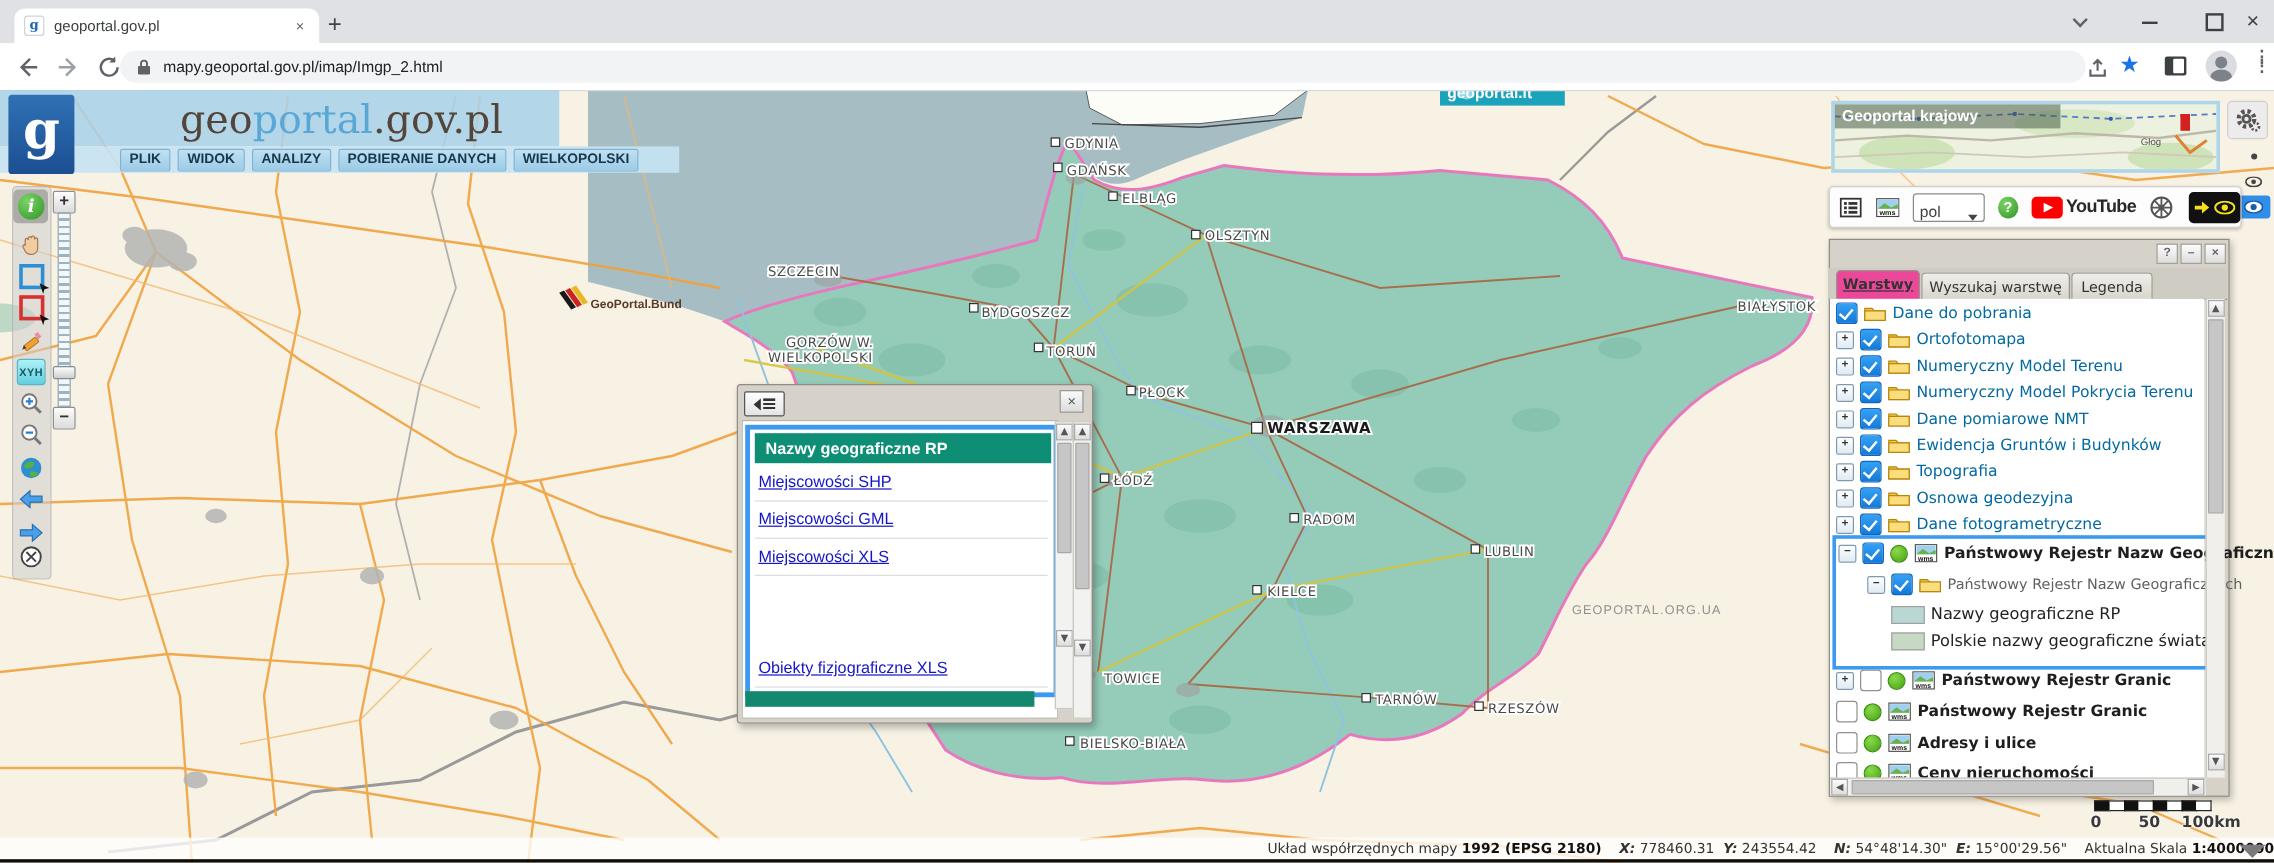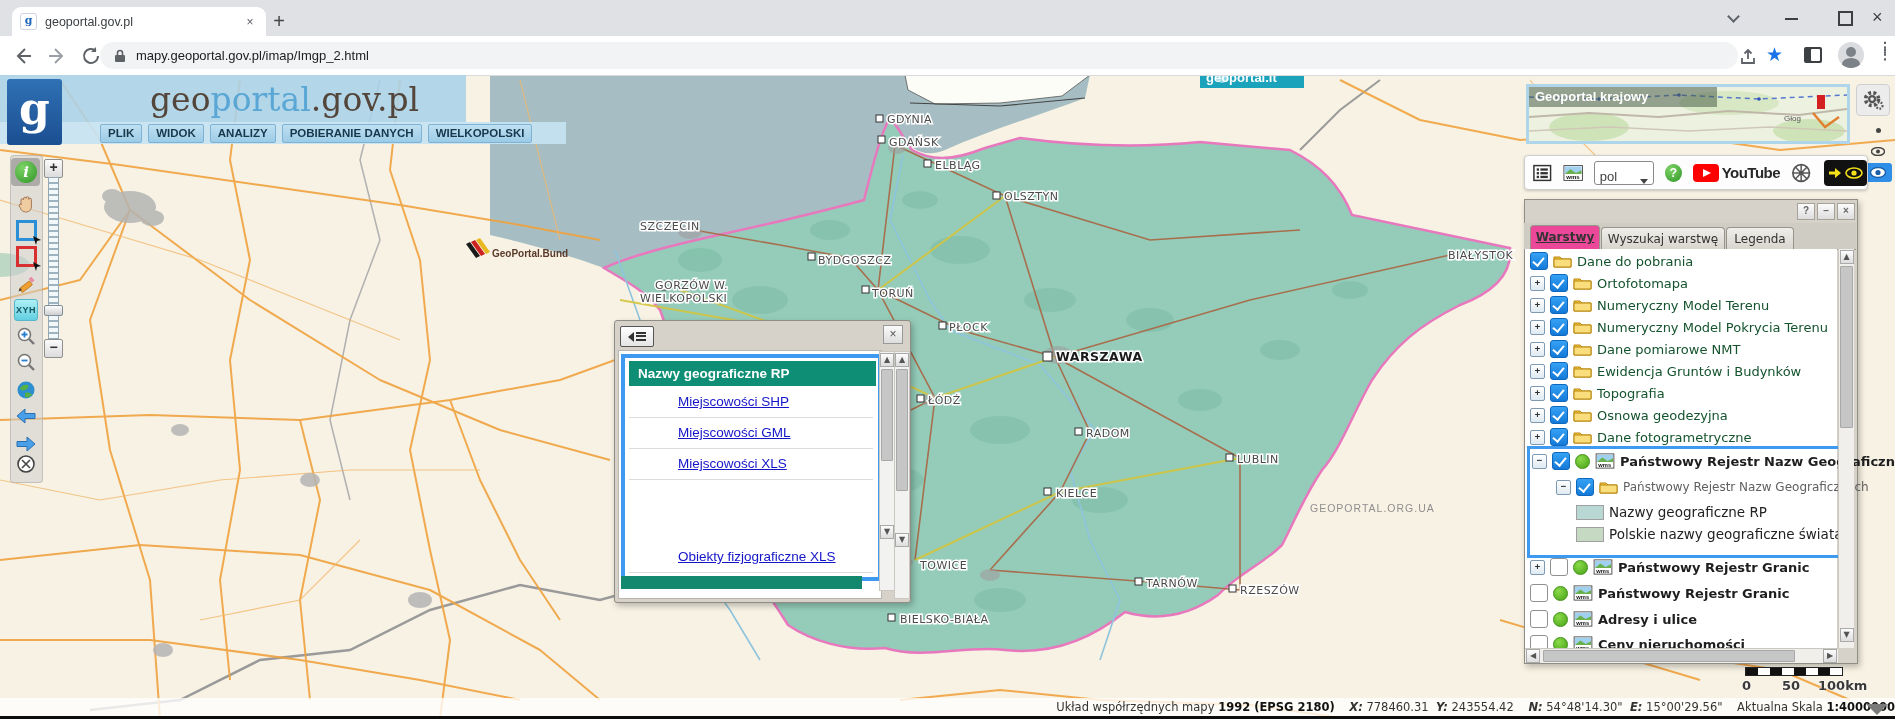--- a/index.html
+++ b/index.html
@@ -59,21 +59,21 @@
            display:flex;align-items:center;justify-content:center;gap:2px;}
   .pp-back .tri{width:0;height:0;border-top:5px solid transparent;border-bottom:5px solid transparent;border-right:6px solid #333;}
   .pp-back .bars{width:10px;height:9px;background:repeating-linear-gradient(to bottom,#333 0 2px,transparent 2px 3.5px);}
   .pp-close{left:883px;top:325px;width:18px;height:17px;background:linear-gradient(#fafafa,#ddd);border:1px solid #999;
             font:12px/16px "Liberation Sans",sans-serif;text-align:center;color:#555;}
   .pp-content{left:618px;top:350px;width:262px;height:247px;background:#fff;border:1px solid #b9b6ae;}
   .bluebox{left:621px;top:354px;width:253px;height:219px;border:4px solid #3d9af0;background:#fff;}
   .gr-head{left:629px;top:361px;width:238px;height:25px;background:#0e8e75;color:#fff;
            font:bold 13.5px/25px "Liberation Sans",sans-serif;padding-left:9px;}
   .plink{left:629px;width:244px;height:31px;border-bottom:1px solid #dcdcdc;display:flex;align-items:center;}
-  .plink a{font:13.5px "Liberation Sans",sans-serif;color:#1515c8;text-decoration:underline;padding-left:3px;margin-left:46px;}
+  .plink a{font:13.5px "Liberation Sans",sans-serif;color:#1515c8;text-decoration:underline;padding-left:3px;}
   .nextbar{left:621px;top:576px;width:241px;height:13px;background:#13886f;}
   .psb{width:14px;background:#f2f2f0;border:1px solid #c9c7c0;}
   .sb-arr{font:8px/12px "DejaVu Sans",sans-serif;color:#555;text-align:center;width:12px;height:12px;background:linear-gradient(#fcfcfc,#ddd);border:1px solid #aaa;}
   .sb-thumb{background:#c6c6c6;border:1px solid #a8a8a8;border-radius:1px;}
   
   .minimap{left:1526px;top:84px;width:318px;height:54px;border:3px solid #aed5ea;background:#eef2e2;overflow:hidden;}
   .mm-label{left:1529px;top:87px;width:182px;height:20px;background:rgba(75,95,75,.55);color:#fff;
             font:bold 13px/20px "Liberation Sans",sans-serif;padding-left:6px;}
   .gearbtn{left:1856px;top:84px;width:32px;height:30px;background:#ececec;border:1px solid #cfcfcf;border-radius:4px;display:flex;align-items:center;justify-content:center;}
   .stackbtn{left:1864px;width:28px;height:19px;border-radius:3px;display:flex;align-items:center;justify-content:center;}
@@ -94,21 +94,21 @@
   .p-head{left:1524px;top:199px;width:332px;height:24px;background:linear-gradient(#f4f3f1,#d9d6cf);border-bottom:1px solid #b3b0a8;
           font:bold 13px/24px "DejaVu Sans",sans-serif;color:#333;padding-left:8px;box-sizing:border-box;}
   .p-btn{top:203px;width:16px;height:15px;background:linear-gradient(#fcfcfc,#ddd);border:1px solid #a5a29a;
          font:bold 10px/14px "Liberation Sans",sans-serif;text-align:center;color:#666;}
   .tabsrow{left:1524px;top:223px;width:332px;height:26px;background:#cfccc4;border-bottom:1px solid #9a978f;}
   .ptab{top:227px;height:22px;border:1px solid #97948c;border-bottom:none;border-radius:4px 4px 0 0;
         font:12px/22px "DejaVu Sans",sans-serif;color:#333;text-align:center;background:linear-gradient(#efeeea,#d7d4cc);}
   .ptab.active{background:#ec4899;font-weight:bold;height:24px;top:225px;text-decoration:underline;}
   .treebg{left:1525px;top:249px;width:312px;height:399px;background:#fff;overflow:hidden;}
   .trow{position:absolute;display:flex;align-items:center;gap:5px;height:18px;}
-  .tlabel{font:13px "DejaVu Sans",sans-serif;color:#14532d;white-space:nowrap;}
+  .tlabel{font:13px "DejaVu Sans",sans-serif;color:#0369a1;white-space:nowrap;}
   .tlabel.b{font-weight:bold;color:#1e1e1e;}
   .tlabel.gray{color:#606060;font-size:12px;}
   .exp{width:13px;height:13px;border:1px solid #7e9ab2;background:linear-gradient(#fff,#dfeaf2);
        font:bold 9px/11px "DejaVu Sans Mono",monospace;color:#333;text-align:center;border-radius:2px;}
   .cb{width:16px;height:16px;border:1px solid #909090;border-radius:3px;background:#fff;position:relative;}
   .cb.on{background:linear-gradient(#35a2f5,#1479d8);border-color:#0f66bd;}
   .cb.on:after{content:"";position:absolute;left:4px;top:1.5px;width:5px;height:9px;border:solid #fff;border-width:0 2.5px 2.5px 0;transform:rotate(40deg);}
   .gdot{width:13px;height:13px;border-radius:50%;background:radial-gradient(circle at 35% 30%,#8ada4a,#47a216);border:1px solid #3c8f12;}
   .hibox{left:1527px;top:446px;width:314px;height:106px;border:3px solid #3d9af0;}
   .swatch{width:26px;height:13px;border:1px solid #a0a0a0;}

